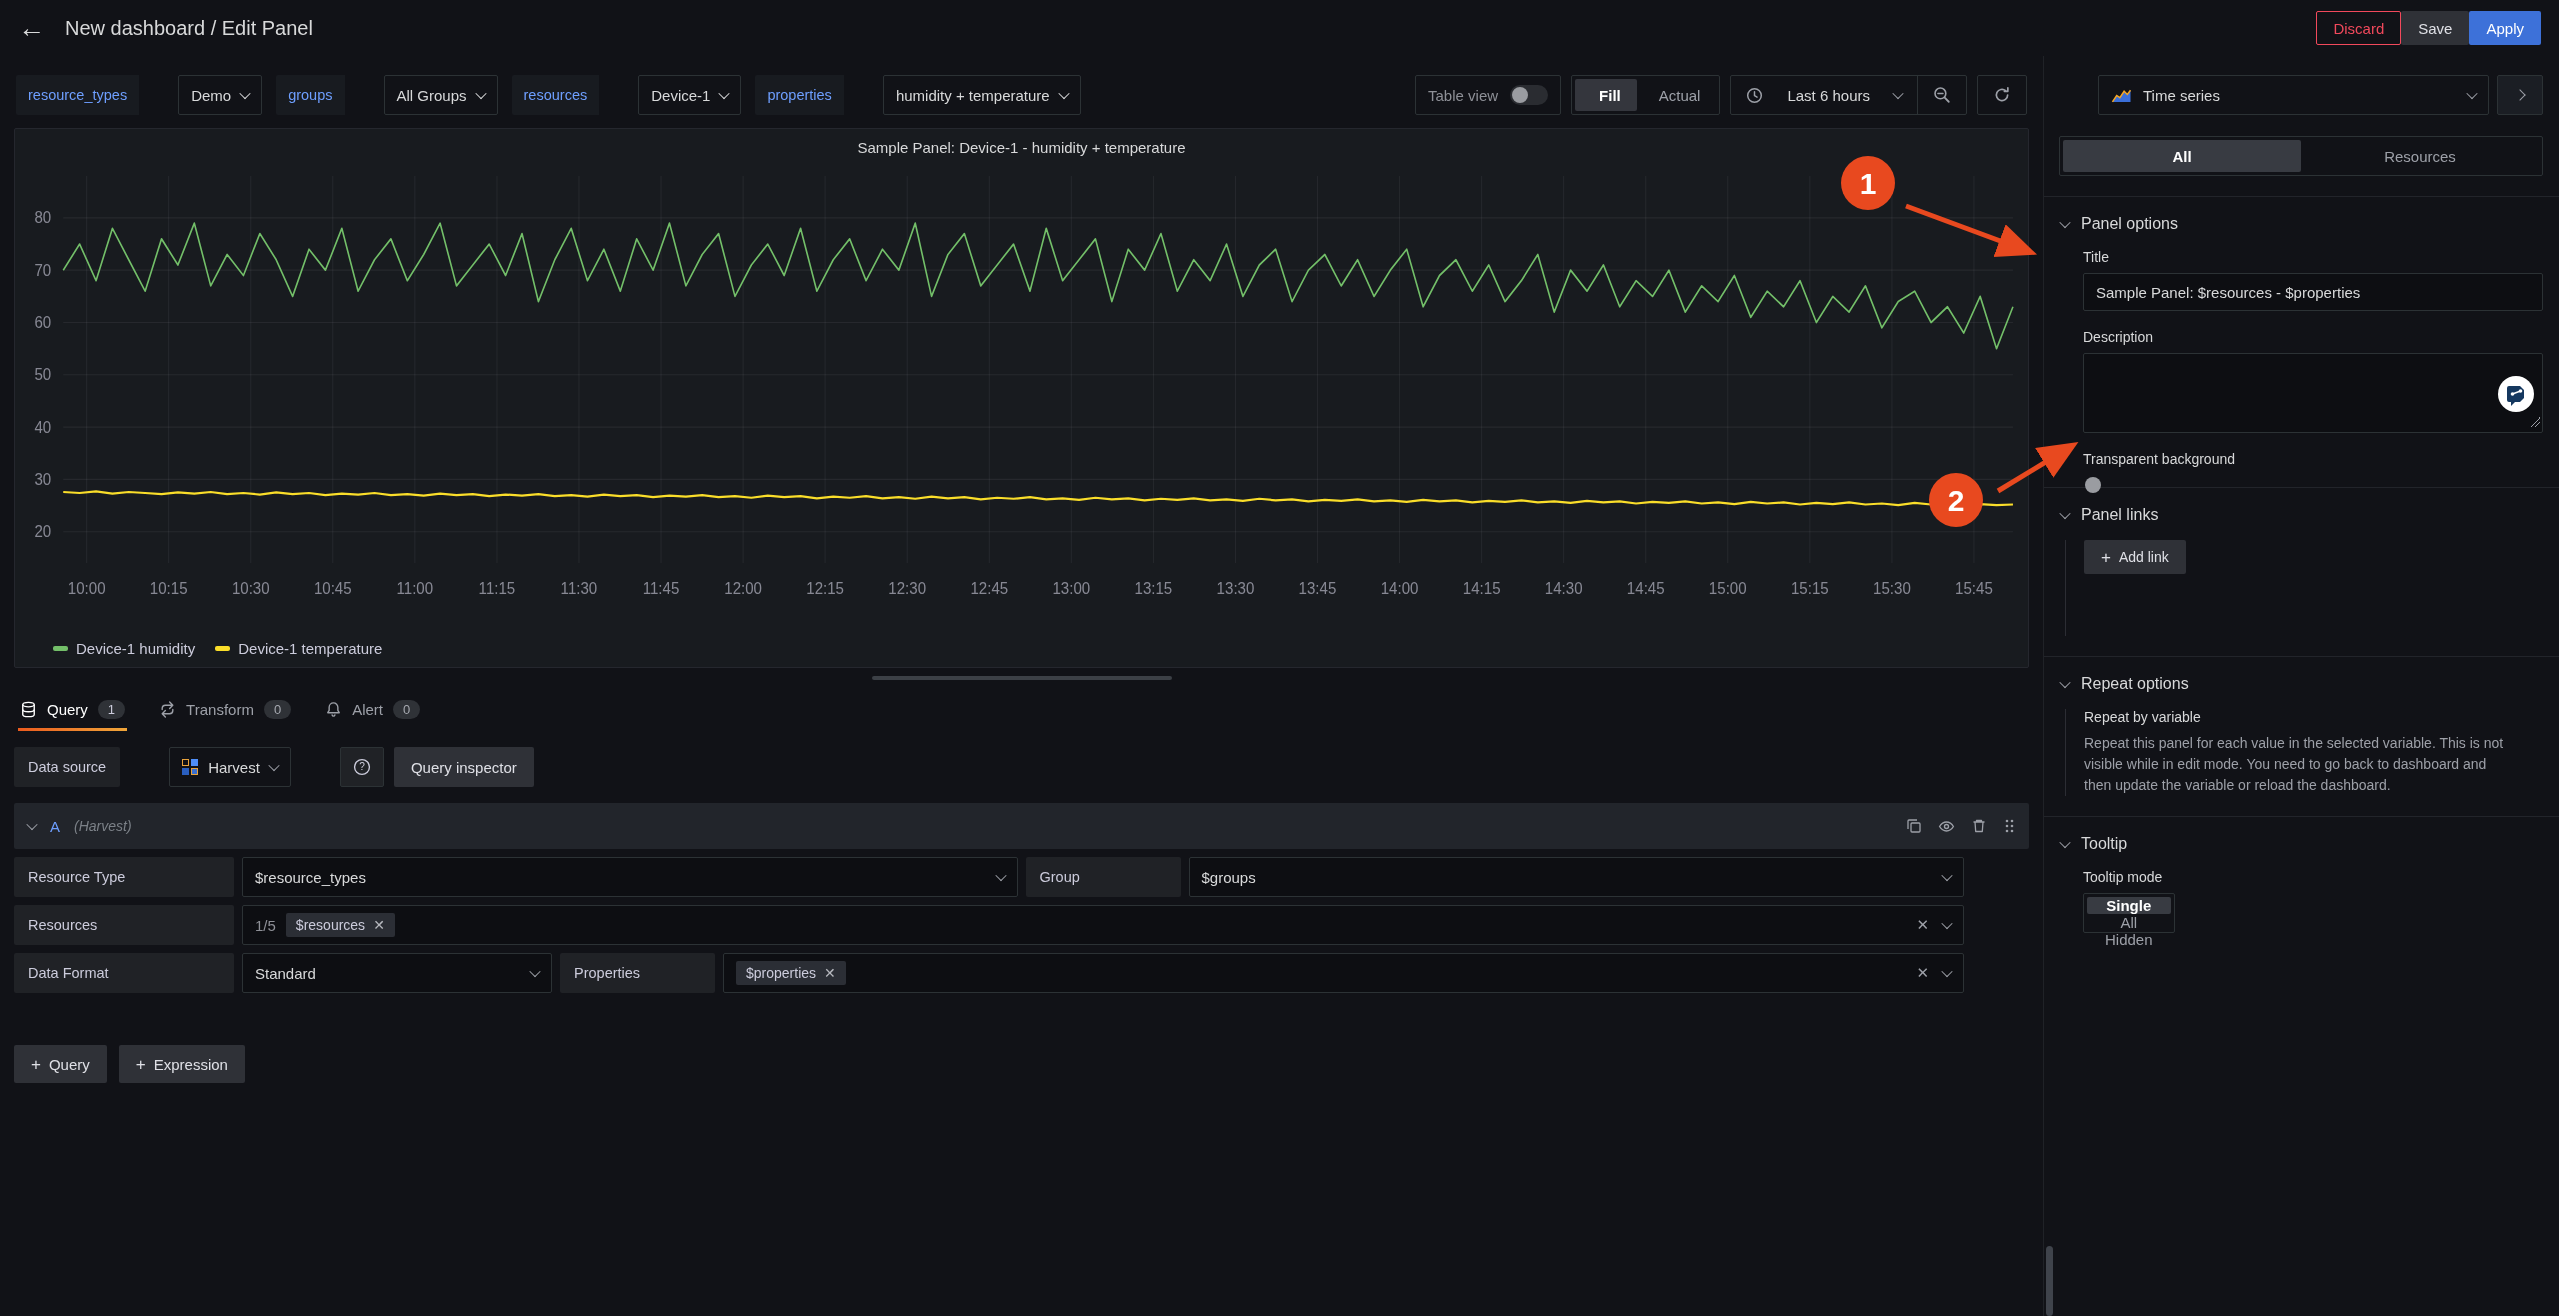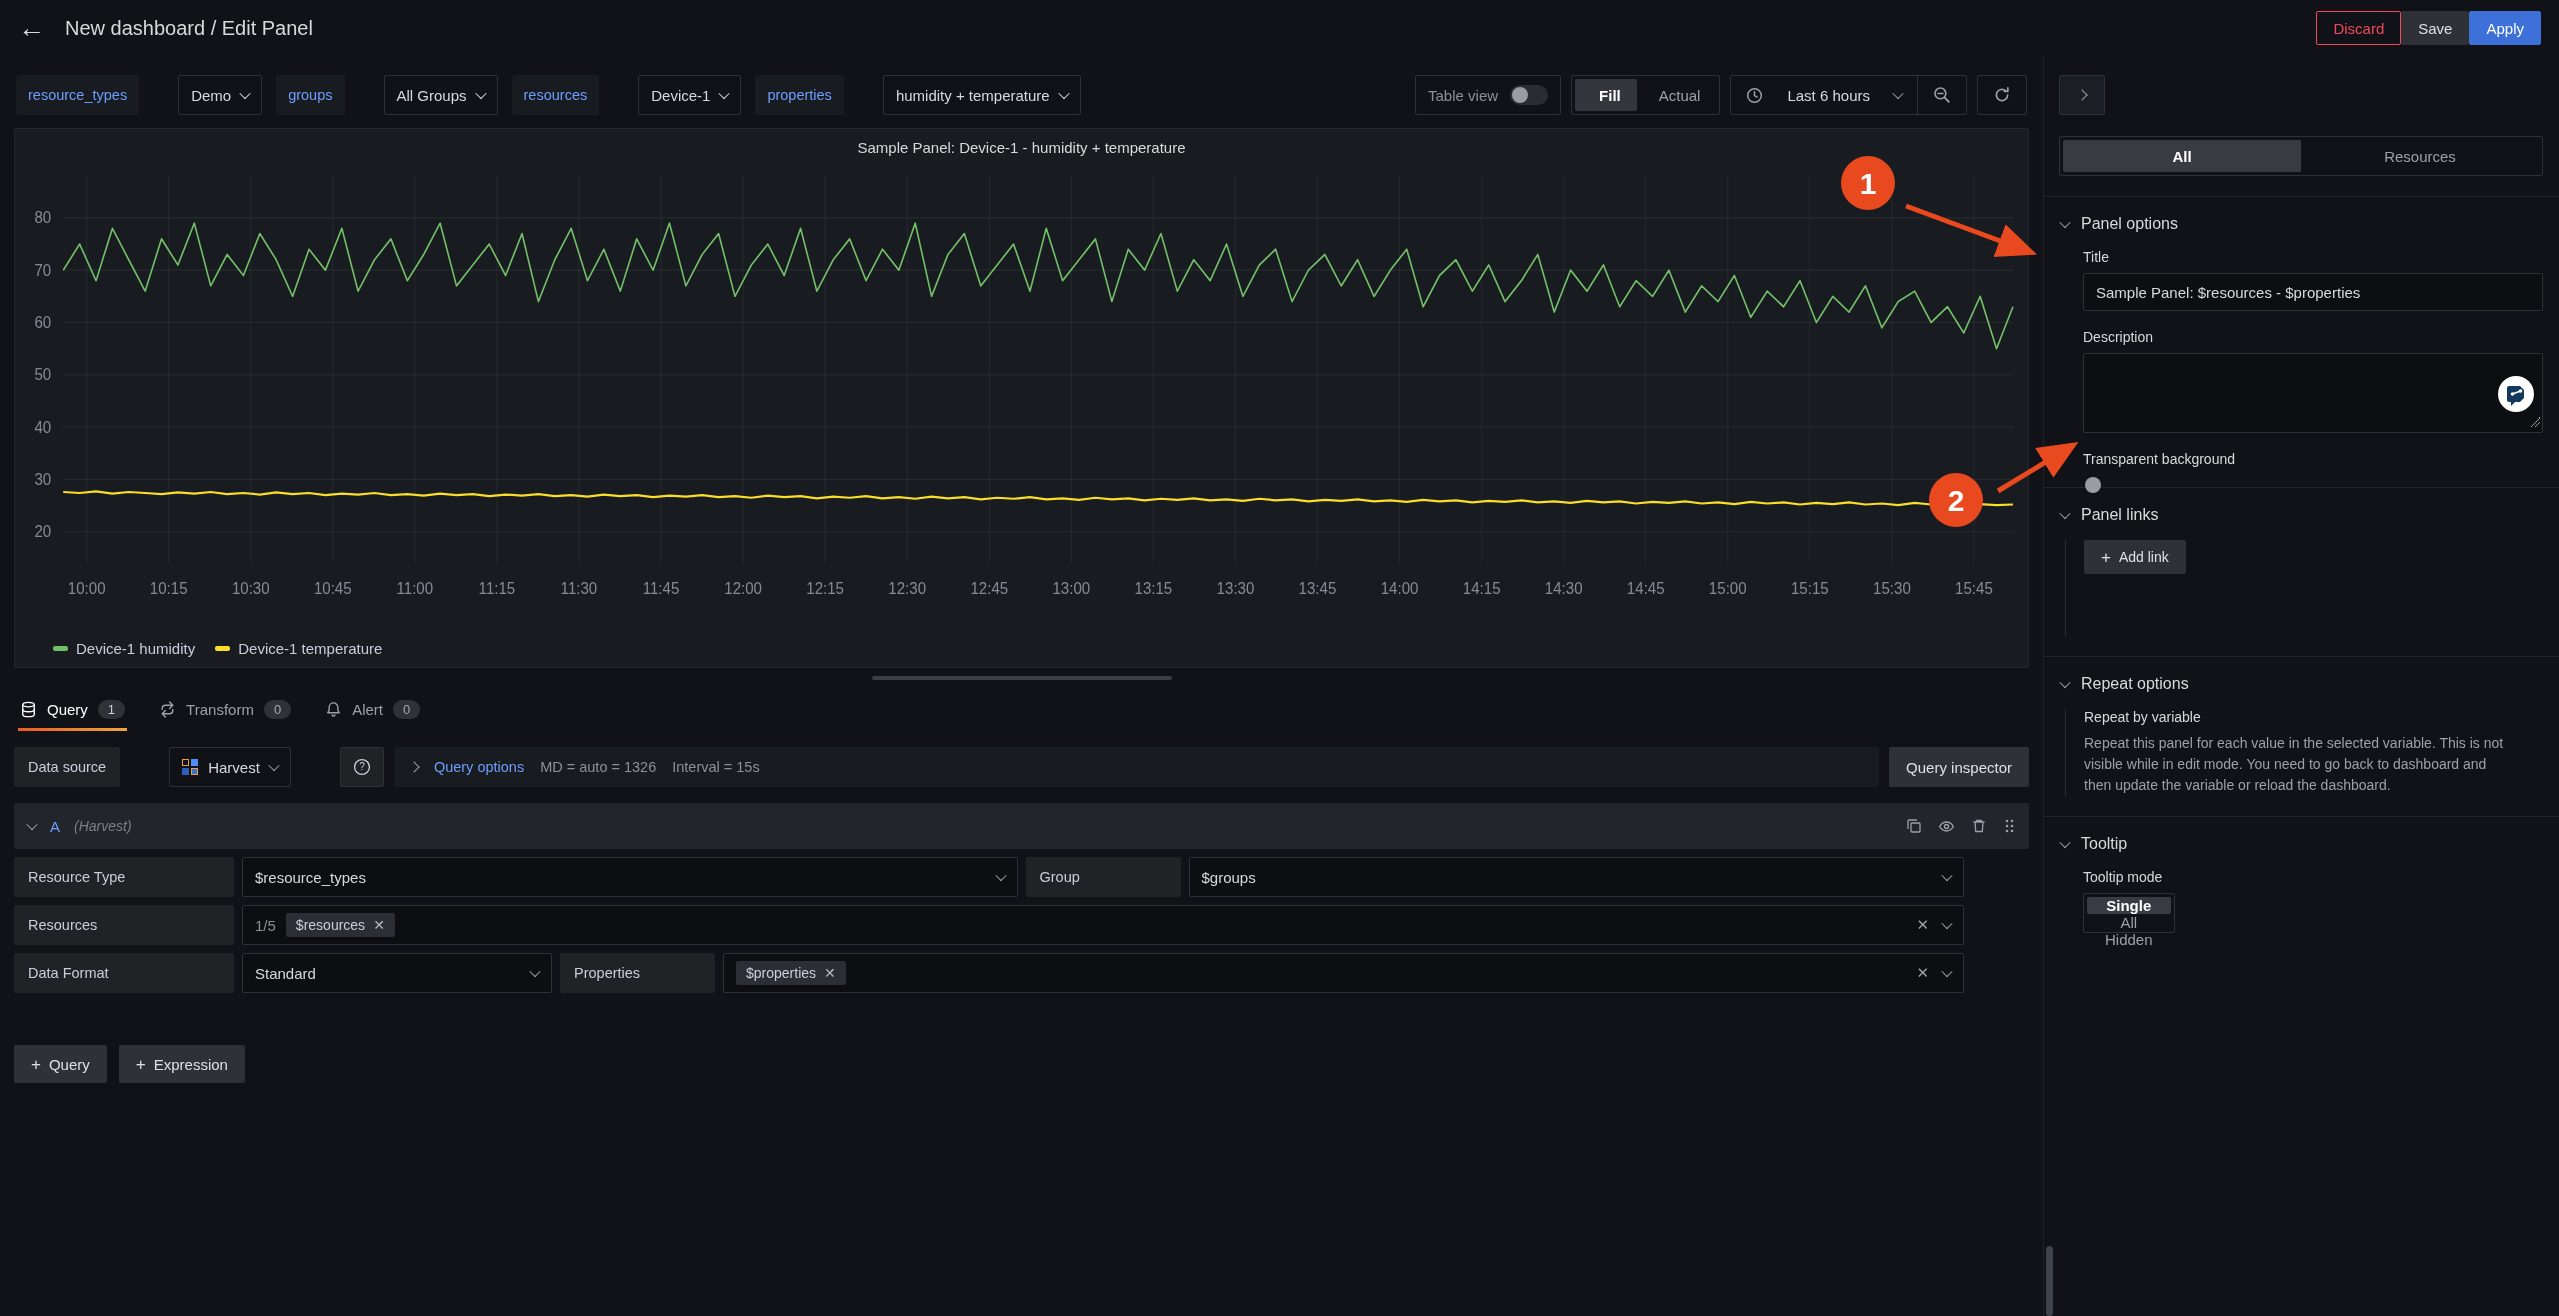--- a/index.html
+++ b/index.html
@@ -347,26 +347,20 @@
         </span>
         <span>Harvest</span>
         <span class="chev" style="color:#9da0a8;"></span>
       </span>
       <span class="ctl" style="background:#202226;border-color:#2c3235;width:44px;justify-content:center;">
         <svg class="ic" width="18" height="18" viewBox="0 0 16 16">
           <circle cx="8" cy="8" r="6.6" fill="none" stroke="#ccccdc" stroke-width="1.2"></circle>
           <text x="8" y="11" text-anchor="middle" font-size="9" fill="#ccccdc" font-family="Liberation Sans, sans-serif">?</text>
         </svg>
       </span>
-      <span class="qopts">
-        <span class="chev right" style="color:#9da0a8;"></span>
-        <span class="link">Query options</span>
-        <span class="muted">MD = auto = 1326</span>
-        <span class="muted">Interval = 15s</span>
-      </span>
       <button class="btn btn-sec" style="height:40px;">Query inspector</button>
     </div>
 
     <div class="qcard">
       <div class="qhead">
         <span class="chev" style="color:#9da0a8;"></span>
         <span class="qref">A</span>
         <span class="qds">(Harvest)</span>
         <span class="qhead-icons">
           <span>
@@ -458,20 +452,28 @@
       </button>
       <button class="btn btn-sec" style="height:38px;">
         <span class="plus">+</span>
         <span>Expression</span>
       </button>
     </div>
   </div>
 
   <aside class="sidebar">
     <div class="viz-row">
+      <span class="ctl viz-select">
+        <svg class="ic" width="22" height="17" viewBox="0 0 20 16">
+          <path d="M1 14 5 8l3 2 4-6 3 3 3-4v11H1z" fill="#3b6fd9"></path>
+          <path d="M1 14 5 8l3 2 4-6 3 3 3-4" stroke="#f5a623" fill="none" stroke-width="1.4"></path>
+        </svg>
+        <span>Time series</span>
+        <span class="chev" style="color:#9da0a8;"></span>
+      </span>
       <span class="next-btn">
         <span class="chev right"></span>
       </span>
     </div>
 
 
     <div class="opt-tabs">
       <span class="opt-tab active">All</span>
       <span class="opt-tab">Resources</span>
     </div>

